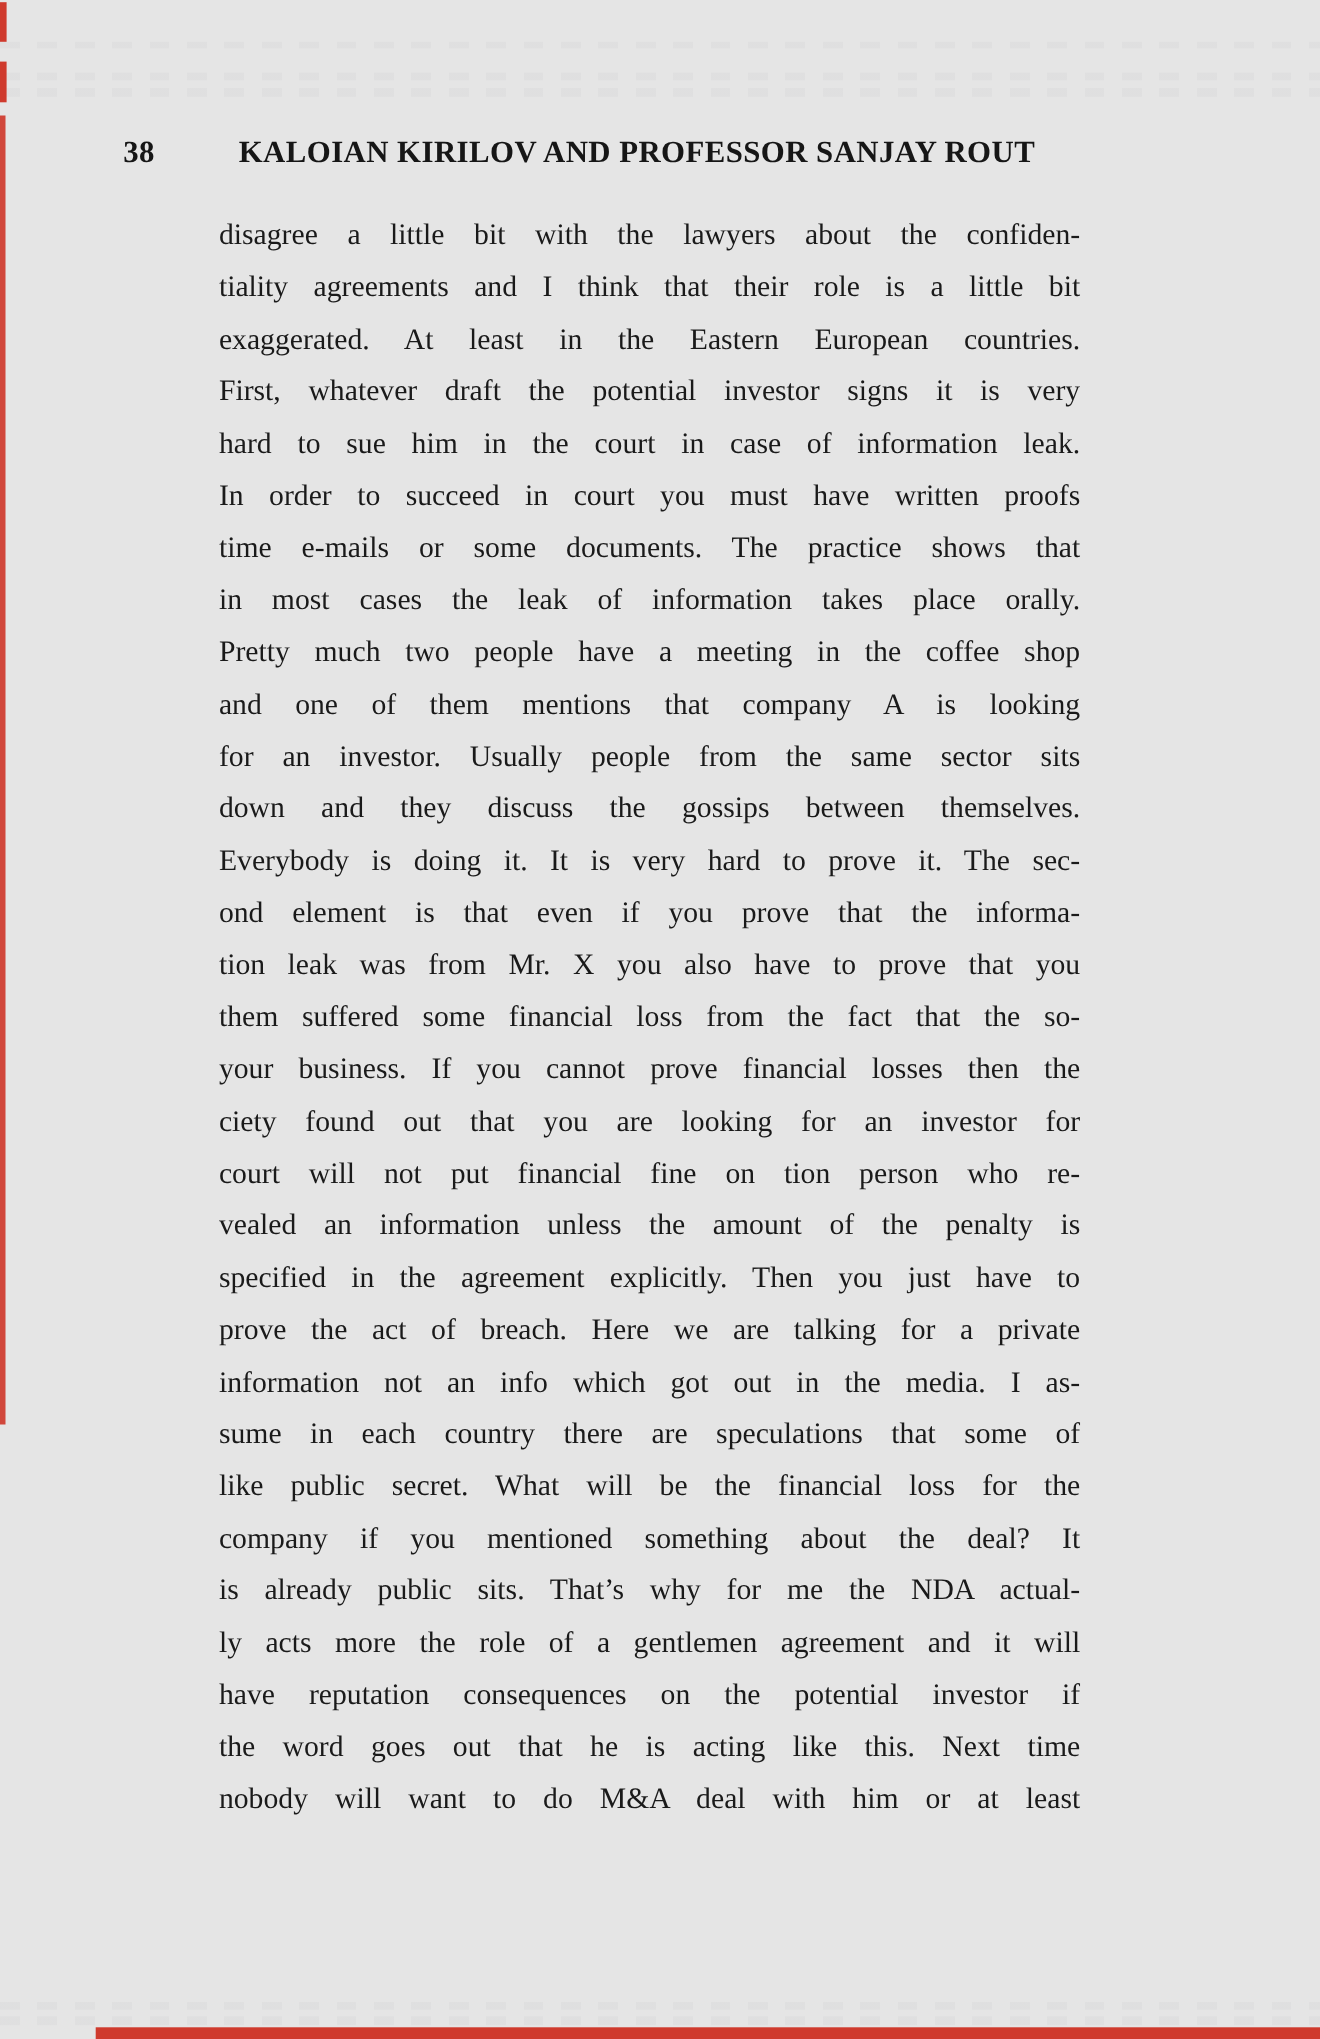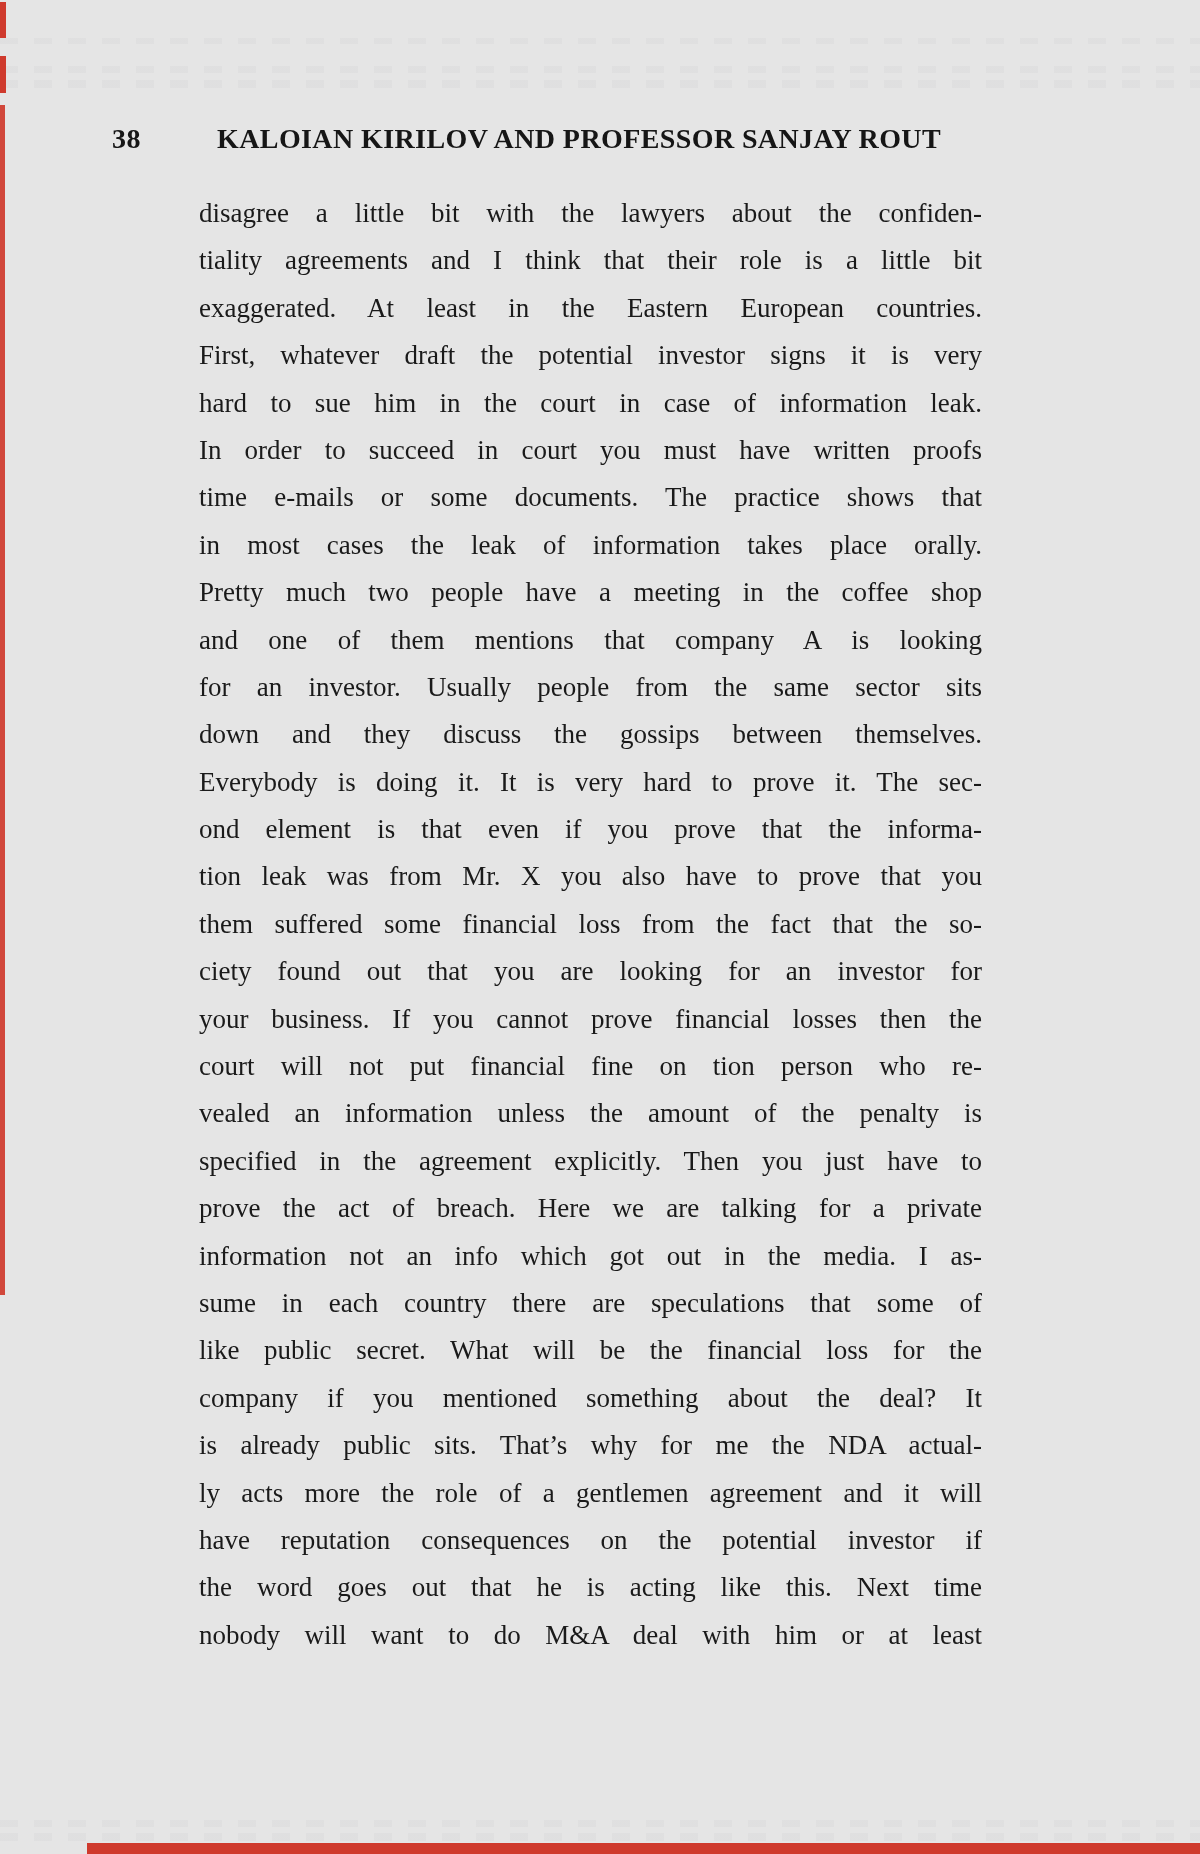--- a/index.html
+++ b/index.html
@@ -119,22 +119,22 @@
       <div class="line">time e-mails or some documents. The practice shows that</div>
       <div class="line">in most cases the leak of information takes place orally.</div>
       <div class="line">Pretty much two people have a meeting in the coffee shop</div>
       <div class="line">and one of them mentions that company A is looking</div>
       <div class="line">for an investor. Usually people from the same sector sits</div>
       <div class="line">down and they discuss the gossips between themselves.</div>
       <div class="line">Everybody is doing it. It is very hard to prove it. The sec-</div>
       <div class="line">ond element is that even if you prove that the informa-</div>
       <div class="line">tion leak was from Mr. X you also have to prove that you</div>
       <div class="line">them suffered some financial loss from the fact that the so-</div>
+      <div class="line">your business. If you cannot prove financial losses then the</div>
       <div class="line">ciety found out that you are looking for an investor for</div>
-      <div class="line">your business. If you cannot prove financial losses then the</div>
       <div class="line">court will not put financial fine on tion person who re-</div>
       <div class="line">vealed an information unless the amount of the penalty is</div>
       <div class="line">specified in the agreement explicitly. Then you just have to</div>
       <div class="line">prove the act of breach. Here we are talking for a private</div>
       <div class="line">information not an info which got out in the media. I as-</div>
       <div class="line">sume in each country there are speculations that some of</div>
       <div class="line">like public secret. What will be the financial loss for the</div>
       <div class="line">company if you mentioned something about the deal? It</div>
       <div class="line">is already public sits. That’s why for me the NDA actual-</div>
       <div class="line">ly acts more the role of a gentlemen agreement and it will</div>

